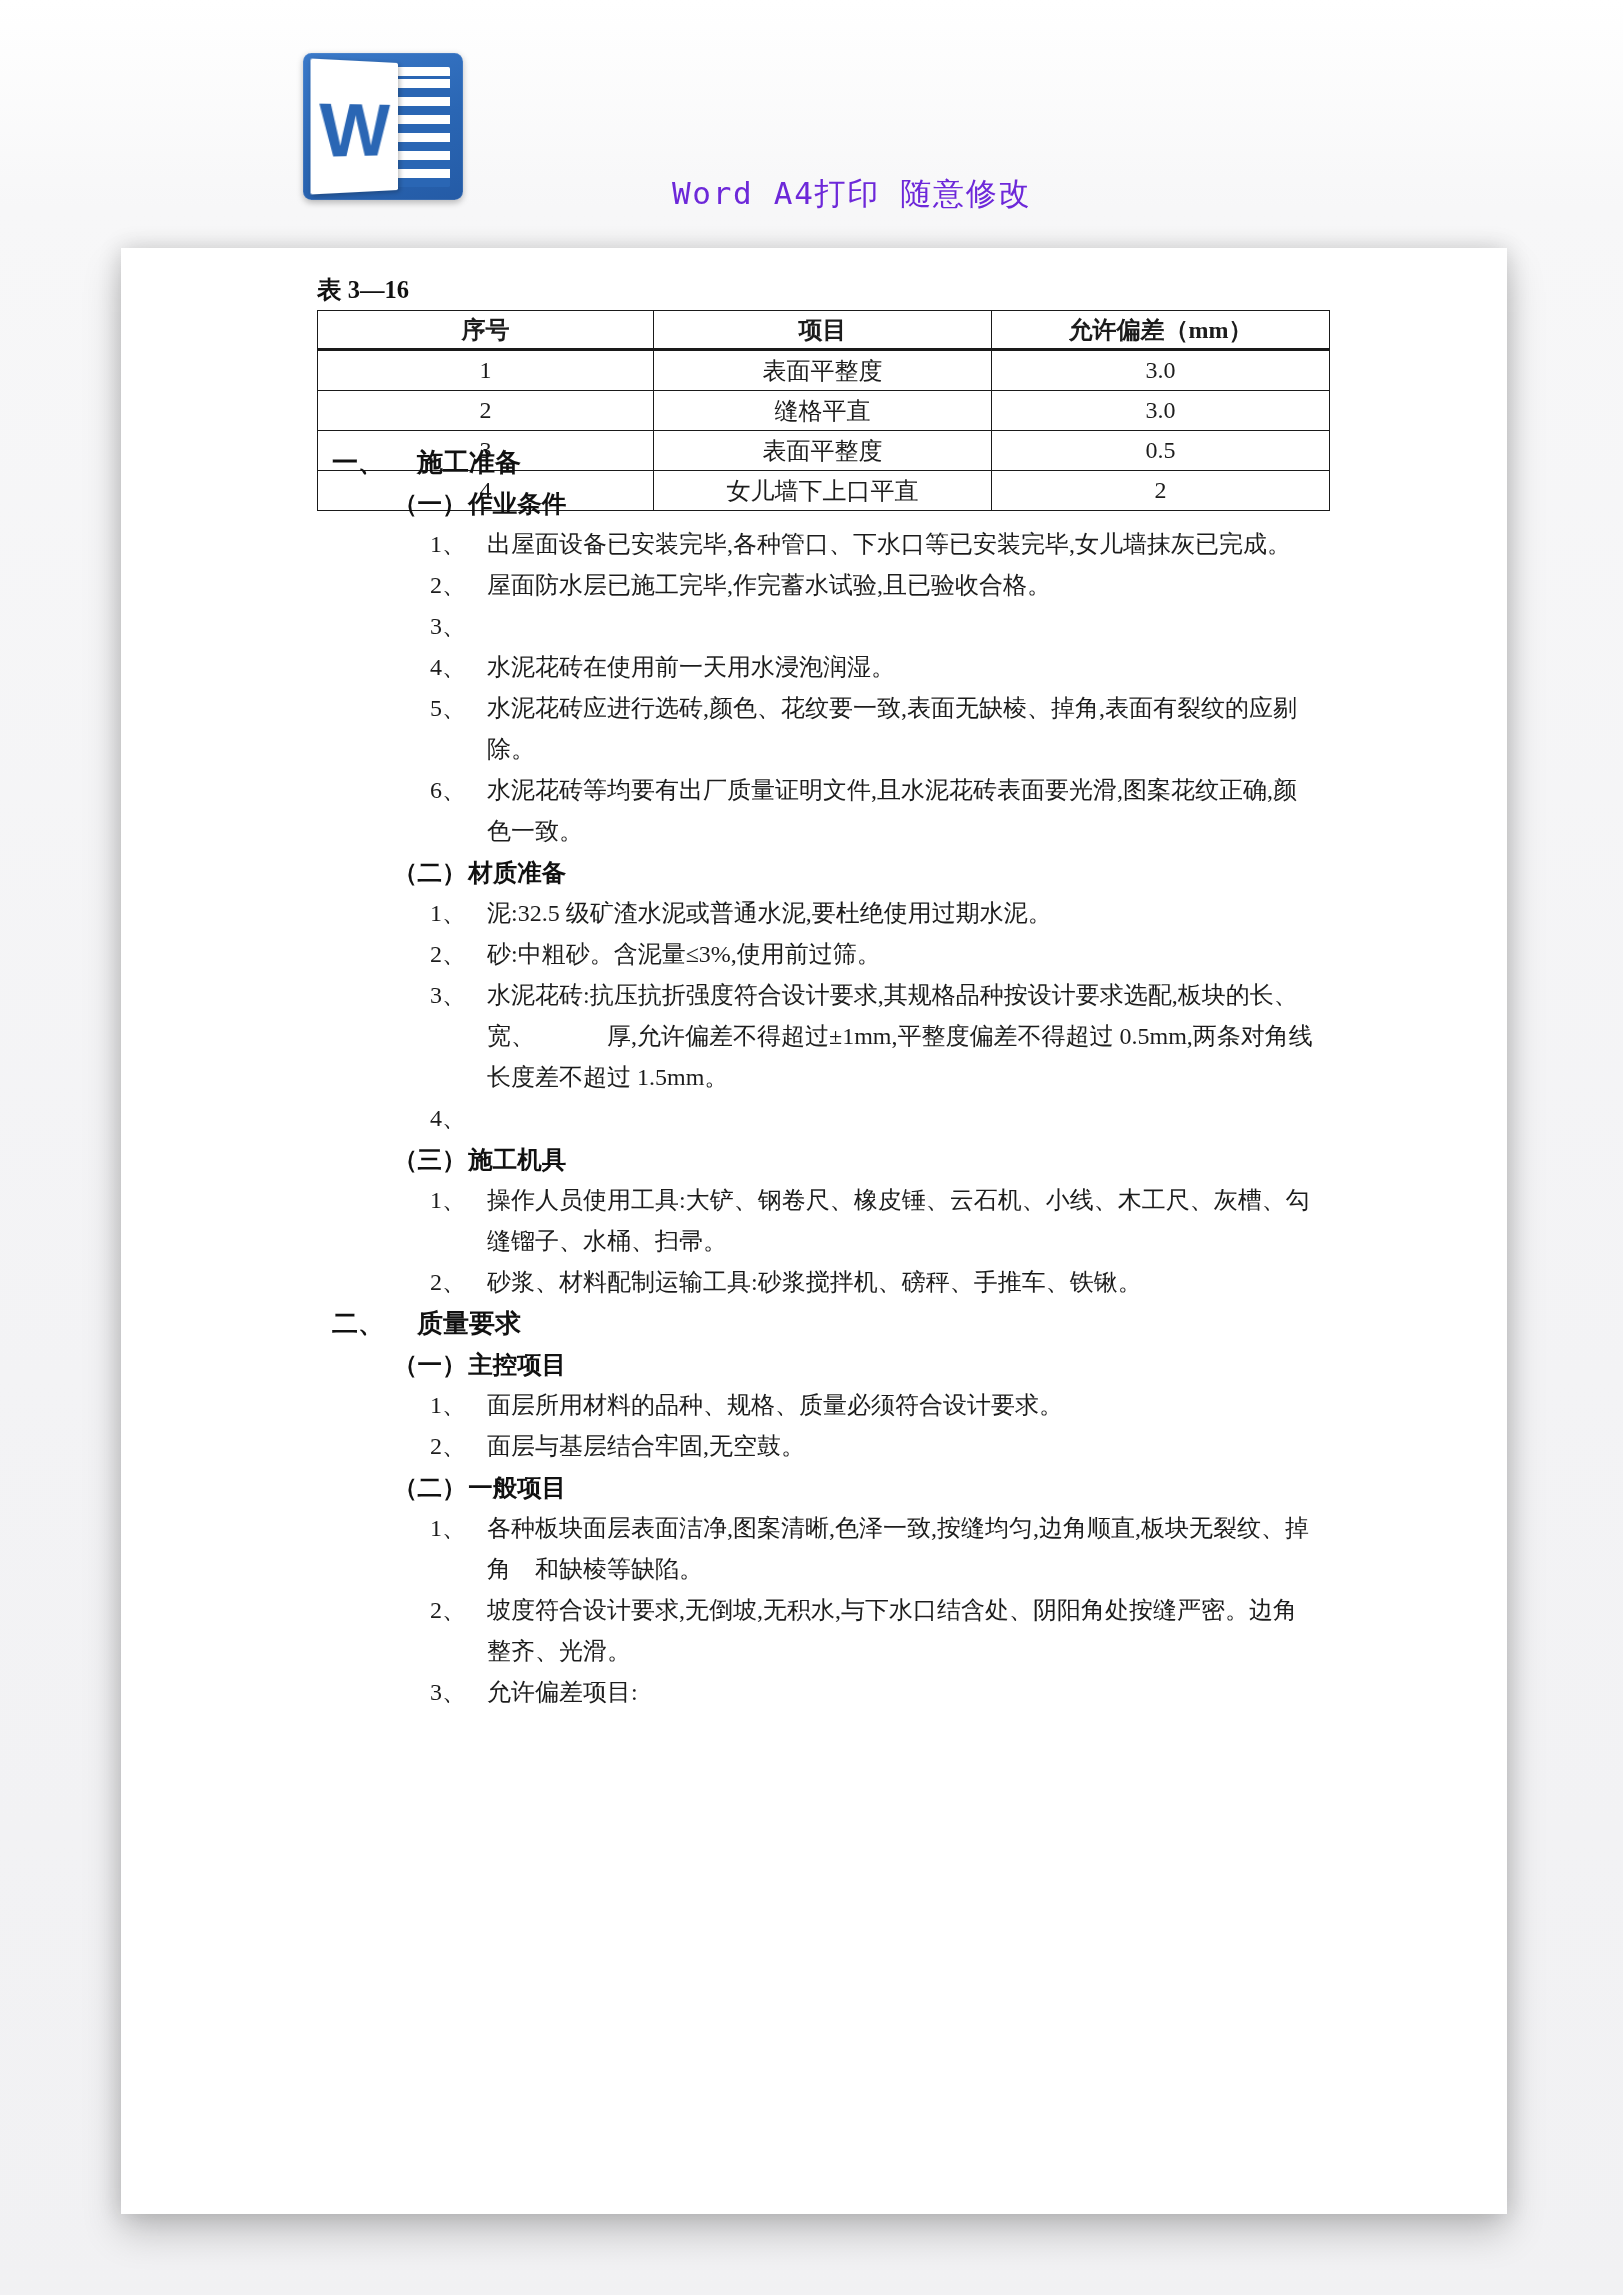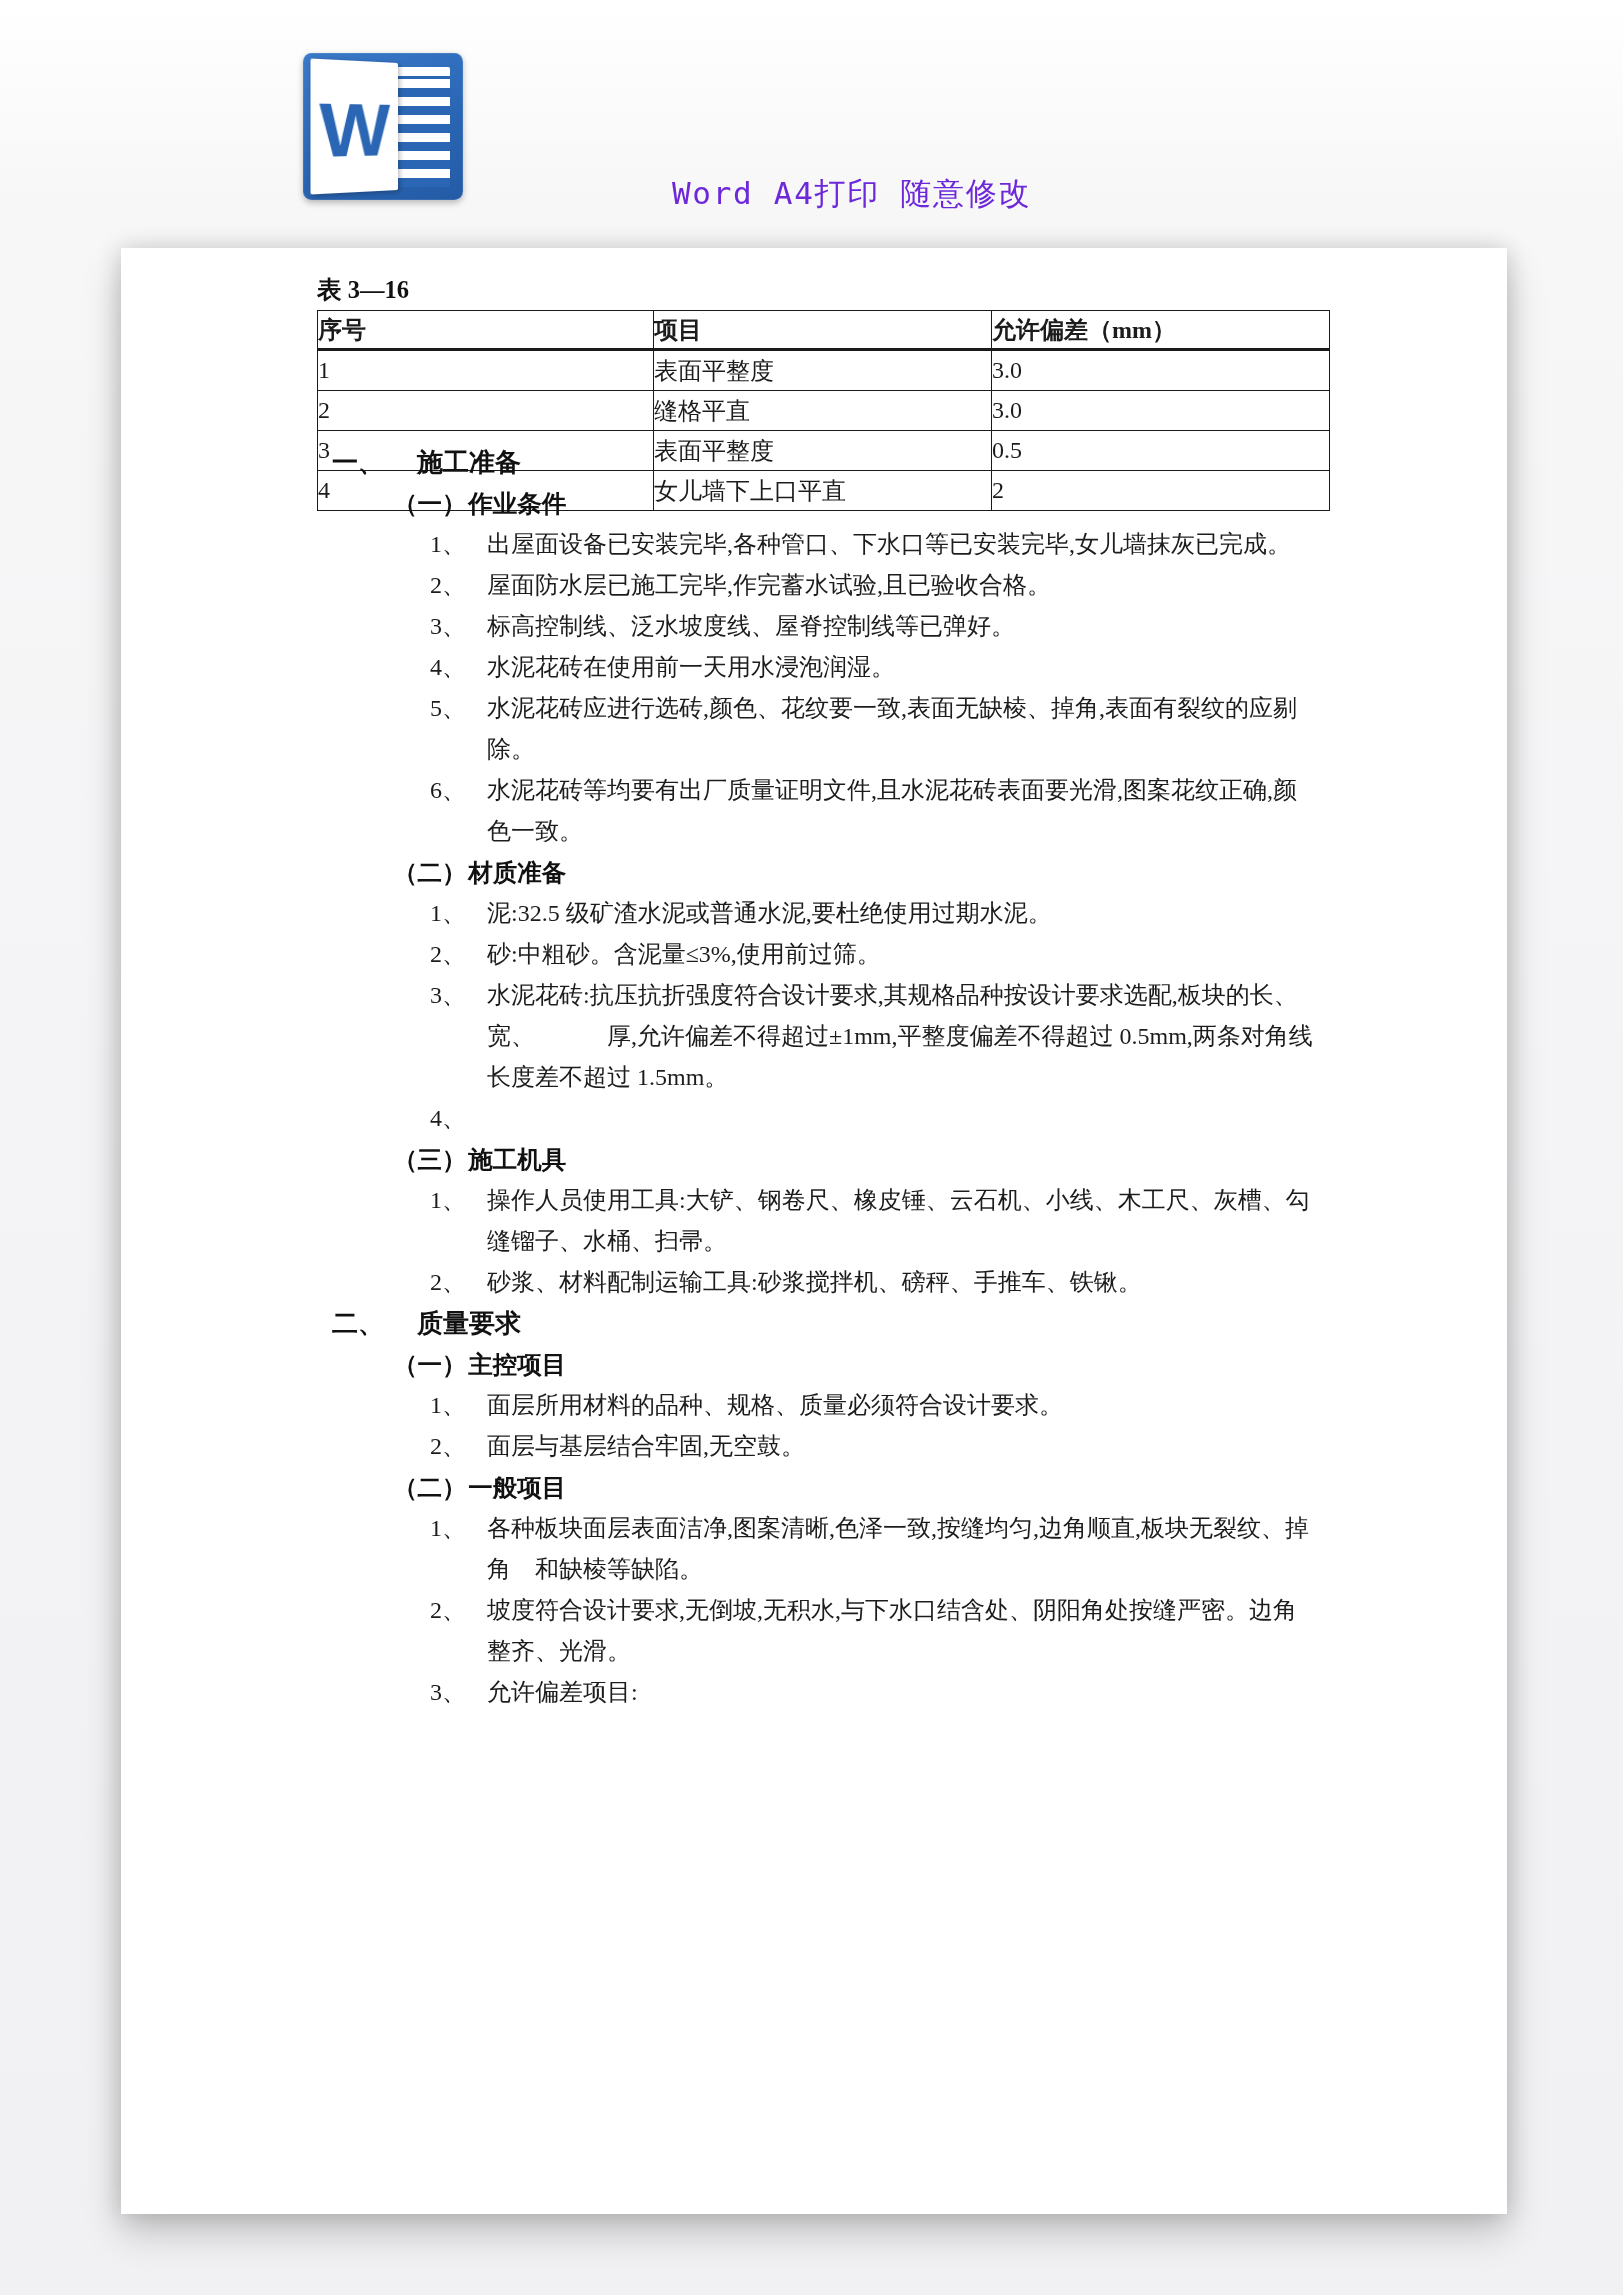--- a/index.html
+++ b/index.html
@@ -64,21 +64,21 @@
   .b-li .txt{width:833px;}
   
   .table-caption{
     margin:25px 0 3.4px 196px;line-height:34px;font-size:24.5px;font-weight:700;color:#111;
   }
   table.t3{
     margin-left:196px;width:1012px;border-collapse:collapse;table-layout:fixed;
     font-size:24px;color:#1c1c1c;
   }
   table.t3 th,table.t3 td{
-    border:1.7px solid #1a1a1a;text-align:left;vertical-align:middle;padding:0;margin-top:24px;
+    border:1.7px solid #1a1a1a;text-align:center;vertical-align:middle;padding:0;margin-top:24px;
   }
   table.t3 th{height:37px;font-weight:700;border-bottom-width:3.4px;}
   table.t3 td{height:39px;font-weight:400;}
   .col-no{width:336px;}.col-item{width:338px;}.col-dev{width:338px;}
 </style>
 </head>
 <body>
 
 <div class="hero">
   <div class="word-icon">
@@ -98,21 +98,20 @@
       <div class="b-li">
         <span class="num">1、</span>
         <div class="txt">出屋面设备已安装完毕,各种管口、下水口等已安装完毕,女儿墙抹灰已完成。</div>
       </div>
       <div class="b-li">
         <span class="num">2、</span>
         <div class="txt">屋面防水层已施工完毕,作完蓄水试验,且已验收合格。</div>
       </div>
       <div class="b-li">
         <span class="num">3、</span>
-        <div class="txt">标高控制线、泛水坡度线、屋脊控制线等已弹好。</div>
       </div>
       <div class="b-li">
         <span class="num">4、</span>
         <div class="txt">水泥花砖在使用前一天用水浸泡润湿。</div>
       </div>
       <div class="b-li">
         <span class="num">5、</span>
         <div class="txt">水泥花砖应进行选砖,颜色、花纹要一致,表面无缺棱、掉角,表面有裂纹的应剔除。</div>
       </div>
       <div class="b-li">

